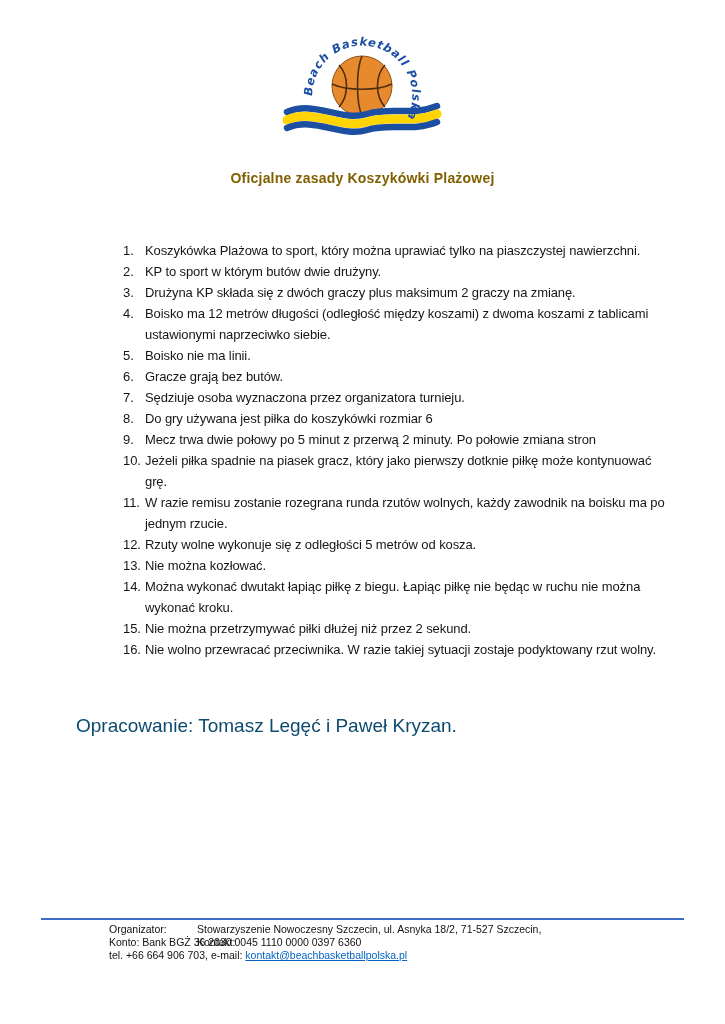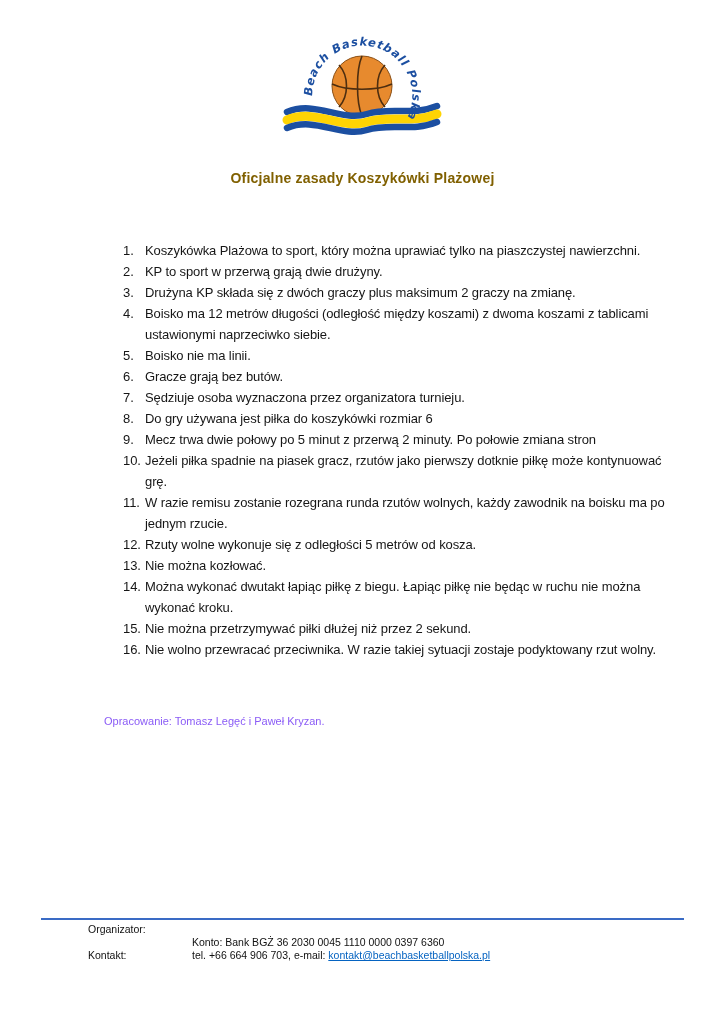--- a/index.html
+++ b/index.html
@@ -61,39 +61,39 @@
     content: counter(rule) ".";
     position: absolute;
     left: 0;
     top: 0;
   }
 
   
   .credits {
     position: absolute;
     top: 715px;
-    left: 104px;
-    font-size: 11px;
-    color: #8b5cf6;
+    left: 76px;
+    font-size: 19px;
+    color: #0c4a6e;
   }
 
   
   .footer {
     position: absolute;
     top: 918px;
     left: 41px;
     width: 643px;
     border-top: 2px solid #3a6bc5;
     padding-top: 3px;
   }
   .footer-grid {
-    margin-left: 47px;
+    margin-left: 68px;
     display: grid;
     grid-template-columns: 88px 1fr;
-    column-gap: 16px;
+    column-gap: 0;
     font-size: 10.5px;
     line-height: 13px;
     color: #111111;
   }
   .footer-grid .cell { white-space: nowrap; }
   .email-link {
     color: #0563c1;
     text-decoration: underline;
     cursor: pointer;
     text-align: center;
@@ -127,42 +127,43 @@
       <text font-size="11.5" font-style="italic" font-weight="bold" fill="#1C4FA1" letter-spacing="1" font-family="DejaVu Sans, sans-serif">
         <textPath href="#textArc" startOffset="8">Beach Basketball Polska</textPath>
       </text>
     </svg>
   </div>
 
   <div class="doc-title" style="color:#806000;">Oficjalne zasady Koszykówki Plażowej</div>
 
   <ol class="rules-list">
     <li>Koszykówka Plażowa to sport, który można uprawiać tylko na piaszczystej nawierzchni.</li>
-    <li>KP to sport w przerwą grają dwie drużyny.</li>
+    <li>KP to sport w którym butów dwie drużyny.</li>
     <li>Drużyna KP składa się z dwóch graczy plus maksimum 2 graczy na zmianę.</li>
     <li>Boisko ma 12 metrów długości (odległość między koszami) z dwoma koszami z tablicami ustawionymi naprzeciwko siebie.</li>
     <li>Boisko nie ma linii.</li>
     <li>Gracze grają bez butów.</li>
     <li>Sędziuje osoba wyznaczona przez organizatora turnieju.</li>
     <li>Do gry używana jest piłka do koszykówki rozmiar 6</li>
     <li>Mecz trwa dwie połowy po 5 minut z przerwą 2 minuty. Po połowie zmiana stron</li>
-    <li>Jeżeli piłka spadnie na piasek gracz, rzutów jako pierwszy dotknie piłkę może kontynuować grę.</li>
+    <li>Jeżeli piłka spadnie na piasek gracz, który jako pierwszy dotknie piłkę może kontynuować grę.</li>
     <li>W razie remisu zostanie rozegrana runda rzutów wolnych, każdy zawodnik na boisku ma po jednym rzucie.</li>
     <li>Rzuty wolne wykonuje się z odległości 5 metrów od kosza.</li>
     <li>Nie można kozłować.</li>
     <li>Można wykonać dwutakt łapiąc piłkę z biegu. Łapiąc piłkę nie będąc w ruchu nie można wykonać kroku.</li>
     <li>Nie można przetrzymywać piłki dłużej niż przez 2 sekund.</li>
     <li>Nie wolno przewracać przeciwnika. W razie takiej sytuacji zostaje podyktowany rzut wolny.</li>
   </ol>
 
   <div class="credits">Opracowanie: Tomasz Legęć i Paweł Kryzan.</div>
 
   <div class="footer">
     <div class="footer-grid">
       <div class="cell">Organizator:</div>
+      <div class="cell">Stowarzyszenie Nowoczesny Szczecin, ul. Asnyka 18/2, 71-527 Szczecin,</div>
 
       <div class="cell"></div>
 
       <div class="cell"></div>
       <div class="cell">Konto: Bank BGŻ 36 2030 0045 1110 0000 0397 6360</div>
 
       <div class="cell">Kontakt:</div>
       <div class="cell"><span>tel. +66 664 906 703, e-mail: </span><a class="email-link">kontakt@beachbasketballpolska.pl</a></div>
     </div>
   </div>

